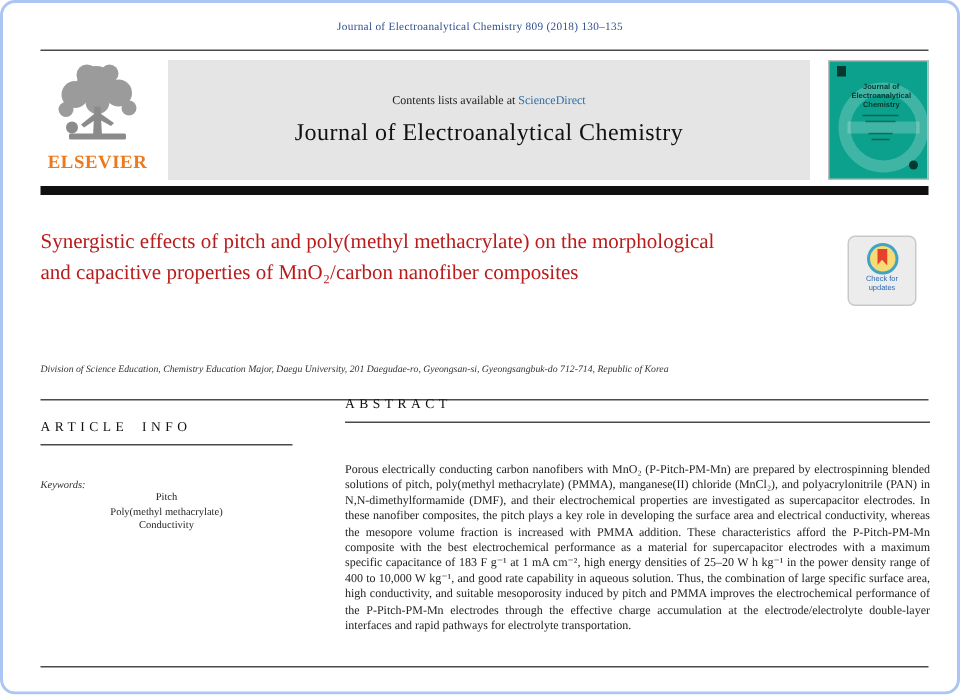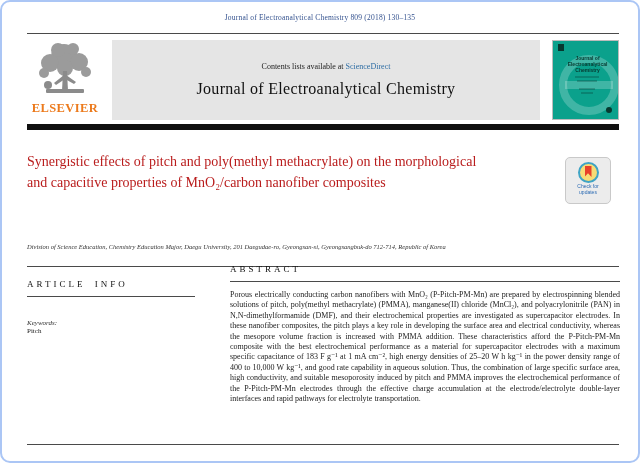--- a/index.html
+++ b/index.html
@@ -85,23 +85,23 @@
 
   .authors { position:absolute; left:25px; top:217px; font-size:11px; color:#141414; }
   .authors sup { font-size:7px; color:#2e6da4; }
   .affiliation { position:absolute; left:25px; top:241px; font-size:6.5px; font-style:italic; color:#333; }
 
   .left-col { position:absolute; left:25px; top:277px; width:168px; }
   .right-col { position:absolute; left:228px; top:262px; width:390px; }
   .sec-head { font-size:9px; font-weight:normal; letter-spacing:3px; word-spacing:4px; color:#111; }
   .sec-rule { border-top:1px solid #4a4a4a; margin-top:7px; }
   .kw-label { margin-top:22px; font-size:7px; font-style:italic; color:#333; }
-  .kw { font-size:7px; line-height:9.5px; color:#222; }
+  .kw { font-size:7px; line-height:9.5px; color:#222;text-align:center; }
   .abstract {
-    margin-top:8px; font-size:8px; line-height:10.4px; text-align:justify; color:#222;
+    margin-top:26px; font-size:8px; line-height:10.4px; text-align:justify; color:#222;
   }
 </style>
 </head>
 <body>
 
 <div class="page">
 
   <div class="journal-ref">Journal of Electroanalytical Chemistry 809 (2018) 130–135</div>
   <div class="rule rule-top"></div>
 
@@ -167,20 +167,22 @@
 
   <div class="affiliation">Division of Science Education, Chemistry Education Major, Daegu University, 201 Daegudae-ro, Gyeongsan-si, Gyeongsangbuk-do 712-714, Republic of Korea</div>
 
   <div class="rule rule-mid"></div>
 
   <div class="left-col">
     <div class="sec-head">ARTICLE INFO</div>
     <div class="sec-rule"></div>
     <div class="kw-label">Keywords:</div>
     <div class="kw">Pitch</div>
+    <div class="kw">Poly(methyl methacrylate)</div>
+    <div class="kw">Conductivity</div>
   </div>
 
   <div class="right-col">
     <div class="sec-head">ABSTRACT</div>
     <div class="sec-rule"></div>
     <p class="abstract">Porous electrically conducting carbon nanofibers with MnO₂ (P-Pitch-PM-Mn) are prepared by electrospinning blended solutions of pitch, poly(methyl methacrylate) (PMMA), manganese(II) chloride (MnCl₂), and polyacrylonitrile (PAN) in N,N-dimethylformamide (DMF), and their electrochemical properties are investigated as supercapacitor electrodes. In these nanofiber composites, the pitch plays a key role in developing the surface area and electrical conductivity, whereas the mesopore volume fraction is increased with PMMA addition. These characteristics afford the P-Pitch-PM-Mn composite with the best electrochemical performance as a material for supercapacitor electrodes with a maximum specific capacitance of 183 F g⁻¹ at 1 mA cm⁻², high energy densities of 25–20 W h kg⁻¹ in the power density range of 400 to 10,000 W kg⁻¹, and good rate capability in aqueous solution. Thus, the combination of large specific surface area, high conductivity, and suitable mesoporosity induced by pitch and PMMA improves the electrochemical performance of the P-Pitch-PM-Mn electrodes through the effective charge accumulation at the electrode/electrolyte double-layer interfaces and rapid pathways for electrolyte transportation.</p>
   </div>
 
   <div class="rule rule-bottom"></div>
 

